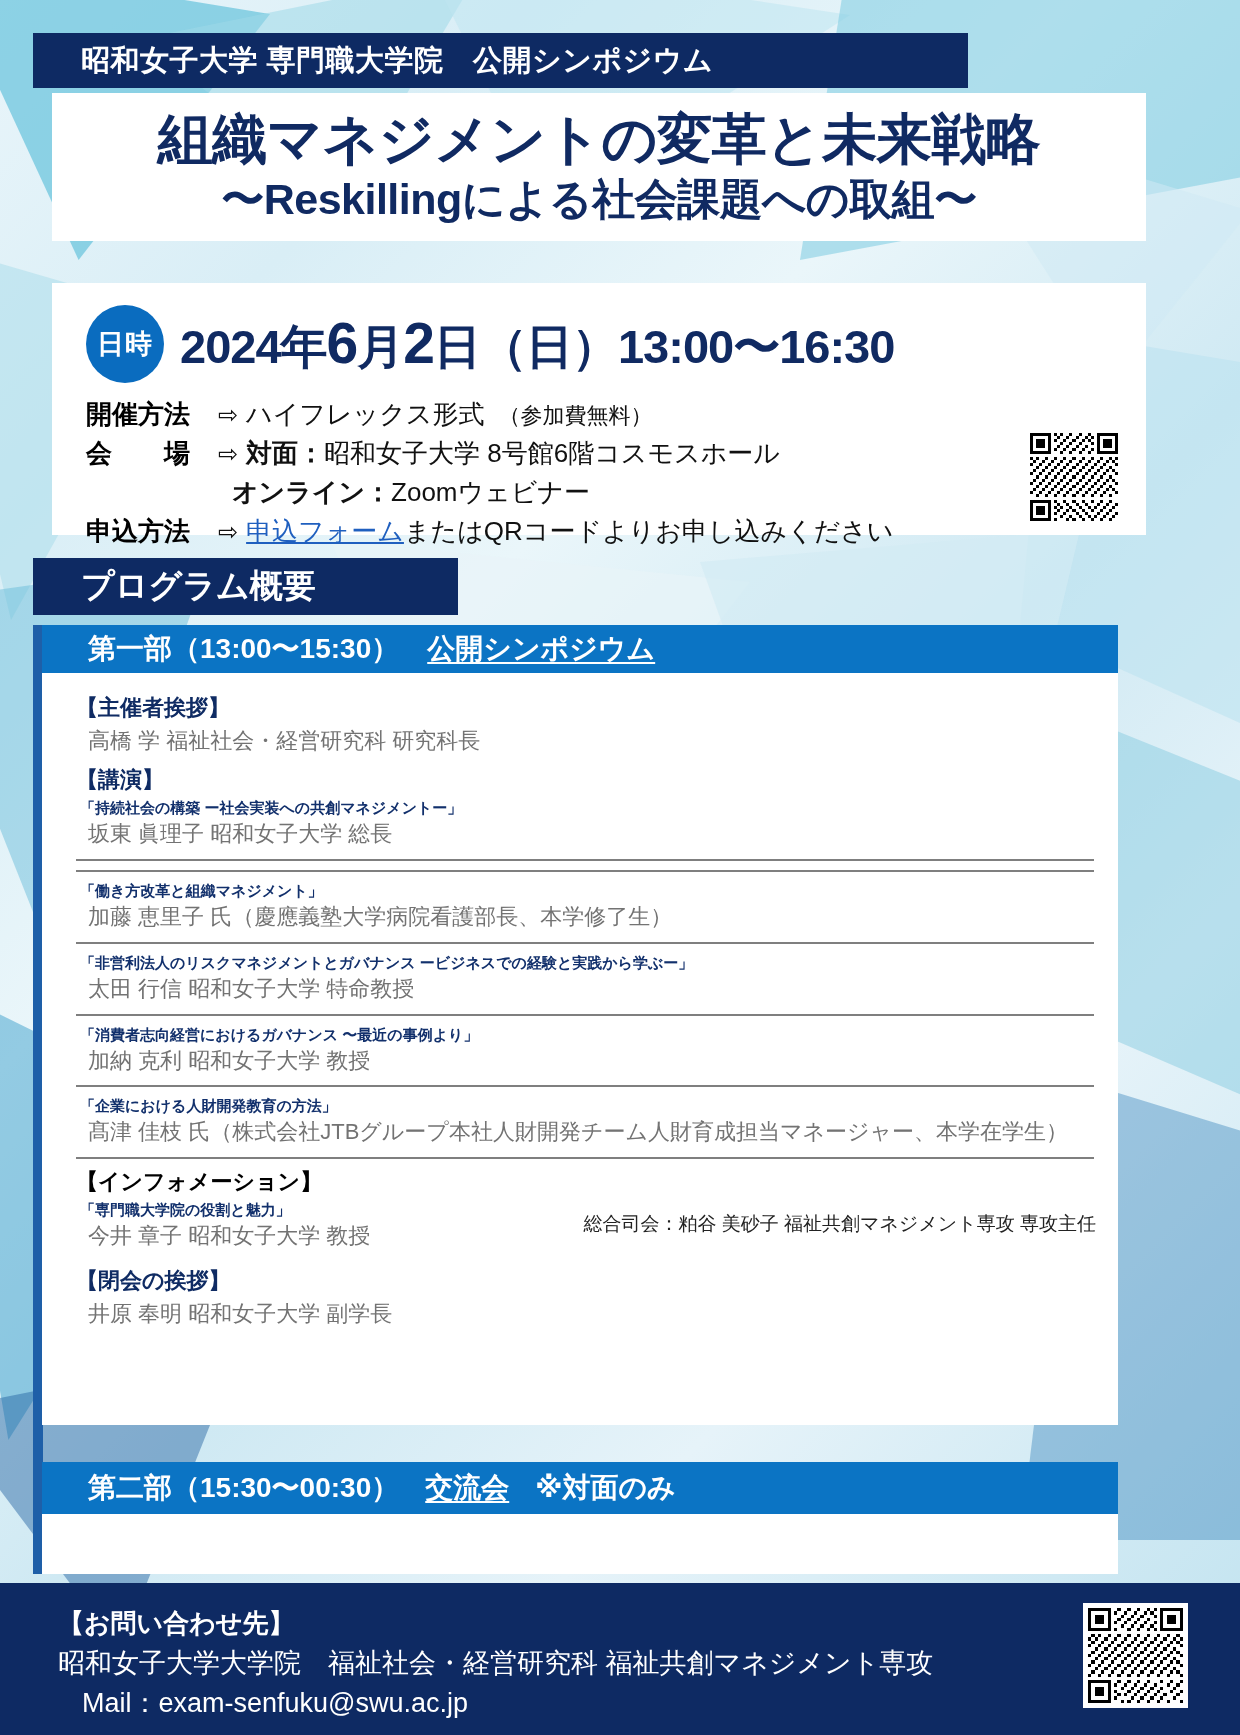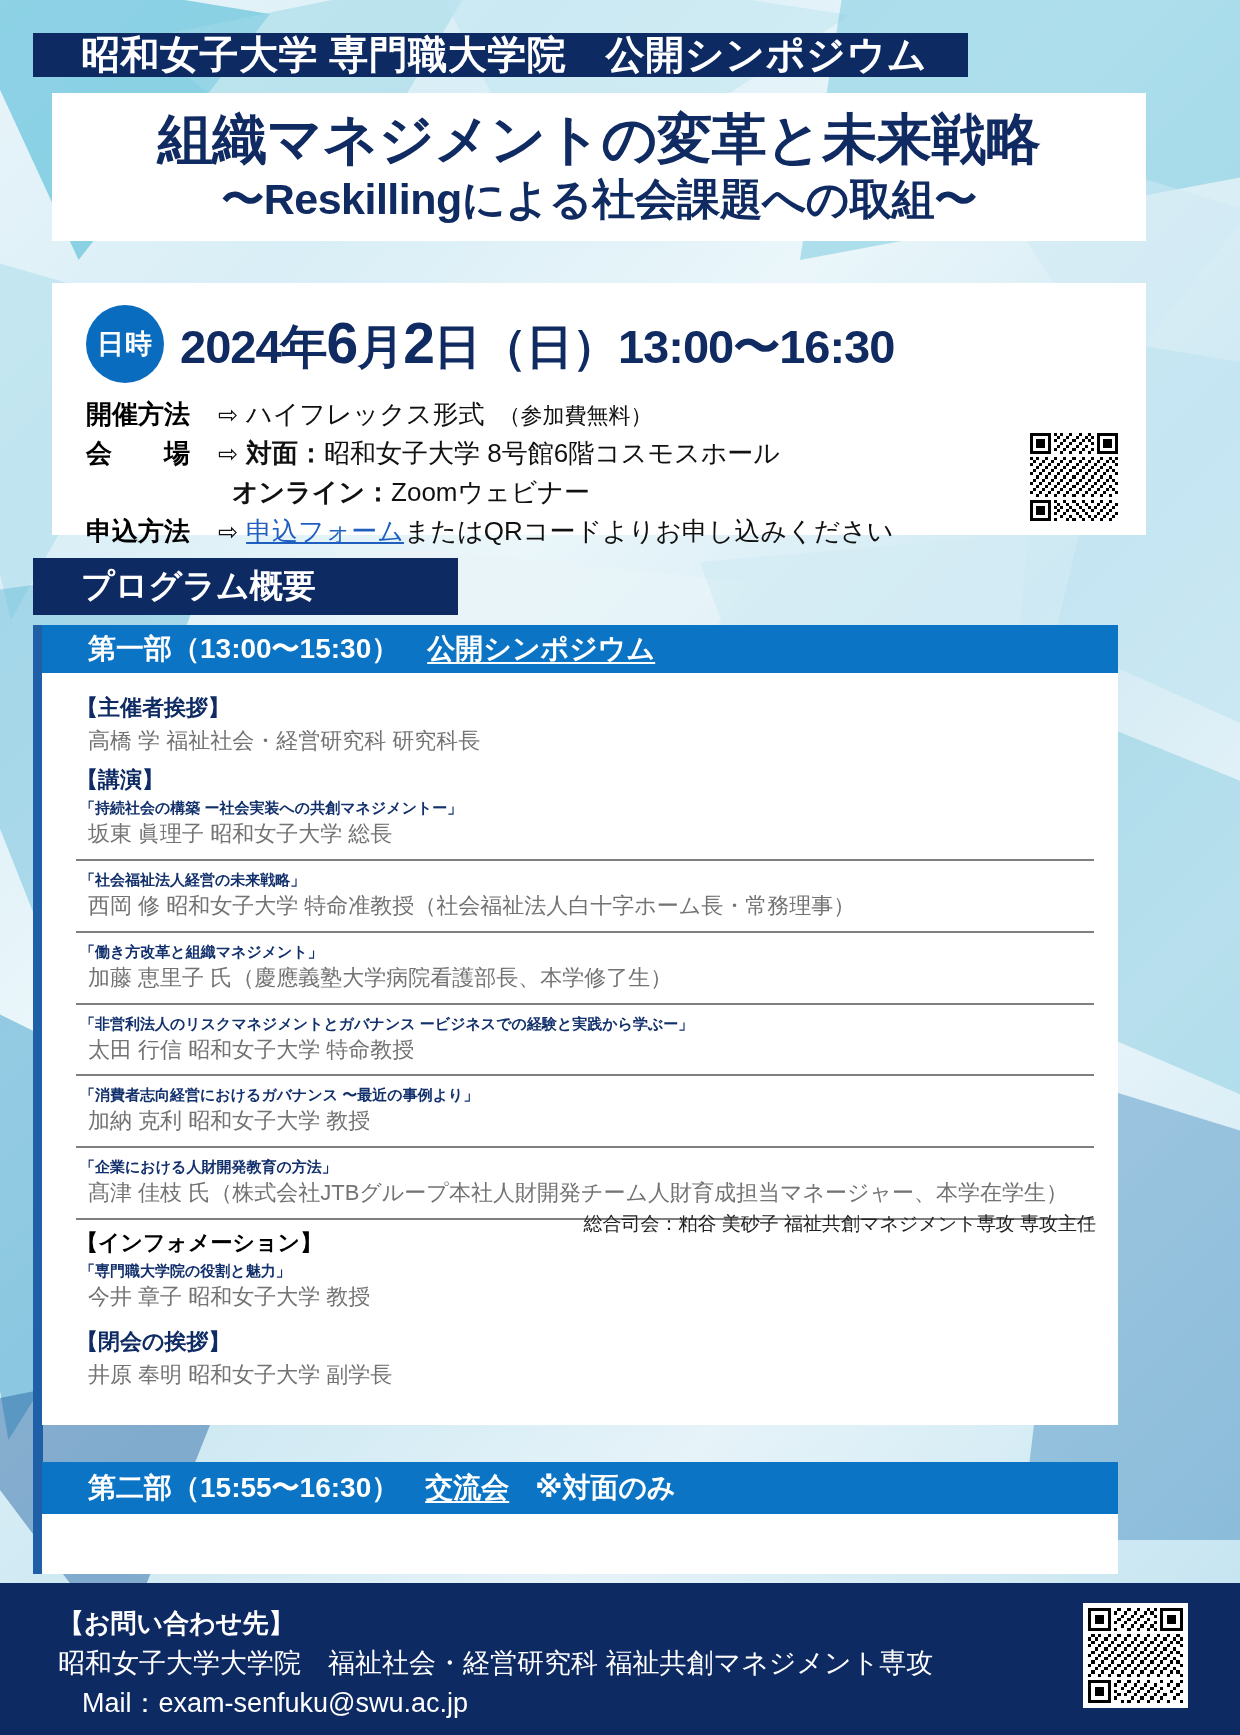--- a/index.html
+++ b/index.html
@@ -28,24 +28,24 @@
   .t8{left:-70px;top:980px;width:280px;height:460px;background:#3b9fcb;clip-path:polygon(0 0,100% 30%,28% 100%);opacity:.5;}
   .t9{left:1020px;top:330px;width:280px;height:420px;background:#bde3f0;clip-path:polygon(10% 0,100% 10%,100% 100%,0 70%);opacity:.6;}
   .t10{left:1040px;top:700px;width:260px;height:420px;background:#7fc8de;clip-path:polygon(0 0,100% 25%,100% 100%,25% 80%);opacity:.45;}
   .t11{left:1020px;top:1080px;width:280px;height:460px;background:#2f7fb8;clip-path:polygon(20% 0,100% 15%,100% 100%,0 100%);opacity:.4;}
   .t12{left:-60px;top:1350px;width:300px;height:300px;background:#1f5fa0;clip-path:polygon(0 20%,100% 0,60% 100%);opacity:.45;}
   .t13{left:330px;top:540px;width:420px;height:150px;background:#e8f4f8;clip-path:polygon(0 0,100% 28%,80% 100%,12% 72%);opacity:.7;}
   .t14{left:700px;top:530px;width:380px;height:160px;background:#d3ebf4;clip-path:polygon(0 20%,100% 0,90% 100%,10% 86%);opacity:.7;}
 
   
   .kicker{
-    position:absolute;left:33px;top:33px;width:935px;height:44px;
+    position:absolute;left:33px;top:33px;width:935px;height:55px;
     background:#0e2a63;color:#fff;
     display:flex;align-items:center;
-    font-weight:bold;font-size:39px;letter-spacing:.5px;
+    font-weight:bold;font-size:29px;letter-spacing:.5px;
     padding-left:48px;box-sizing:border-box;
   }
   .titlebox{
     position:absolute;left:52px;top:93px;width:1094px;height:148px;
     background:#ffffff;
     display:flex;flex-direction:column;align-items:center;justify-content:center;
     box-sizing:border-box;
   }
   .title-main{color:#102a62;font-weight:bold;font-size:55px;line-height:1.12;letter-spacing:-.5px;white-space:nowrap;}
   .title-sub{color:#102a62;font-weight:bold;font-size:43px;line-height:1.15;margin-top:4px;letter-spacing:-.5px;white-space:nowrap;}
@@ -430,24 +430,20 @@
       <div class="bk">【主催者挨拶】</div>
       <div class="person">高橋 学 福祉社会・経営研究科 研究科長</div>
 
       <div class="bk">【講演】</div>
 
       <div>
         <div class="talk">「持続社会の構築 ー社会実装への共創マネジメントー」</div>
         <div class="person">坂東 眞理子 昭和女子大学 総長</div>
       </div>
       <hr class="sep">
-      <div>
-        <div class="talk">「社会福祉法人経営の未来戦略」</div>
-        <div class="person">西岡 修 昭和女子大学 特命准教授（社会福祉法人白十字ホーム長・常務理事）</div>
-      </div>
       <hr class="sep">
       <div>
         <div class="talk">「働き方改革と組織マネジメント」</div>
         <div class="person">加藤 恵里子 氏（慶應義塾大学病院看護部長、本学修了生）</div>
       </div>
       <hr class="sep">
       <div>
         <div class="talk">「非営利法人のリスクマネジメントとガバナンス ービジネスでの経験と実践から学ぶー」</div>
         <div class="person">太田 行信 昭和女子大学 特命教授</div>
       </div>
@@ -468,21 +464,21 @@
       <div class="person">今井 章子 昭和女子大学 教授</div>
 
       <div class="bk" style="margin-top:14px">【閉会の挨拶】</div>
       <div class="person">井原 奉明 昭和女子大学 副学長</div>
     </div>
 
     <div class="moderator">総合司会：粕谷 美砂子 福祉共創マネジメント専攻 専攻主任</div>
   </div>
 
   <div class="partbar2">
-    <span>第二部（15:55〜16:30）</span>
+    <span>第二部（15:30〜00:30）</span>
     <span class="u">交流会</span>
     <span>※対面のみ</span>
   </div>
   <div class="prog-tail"></div>
 
   <div class="footer">
     <div class="f1">【お問い合わせ先】</div>
     <div class="f2">昭和女子大学大学院　福祉社会・経営研究科 福祉共創マネジメント専攻</div>
     <div class="f3">Mail：exam-senfuku@swu.ac.jp</div>
     <div class="qr-foot">

